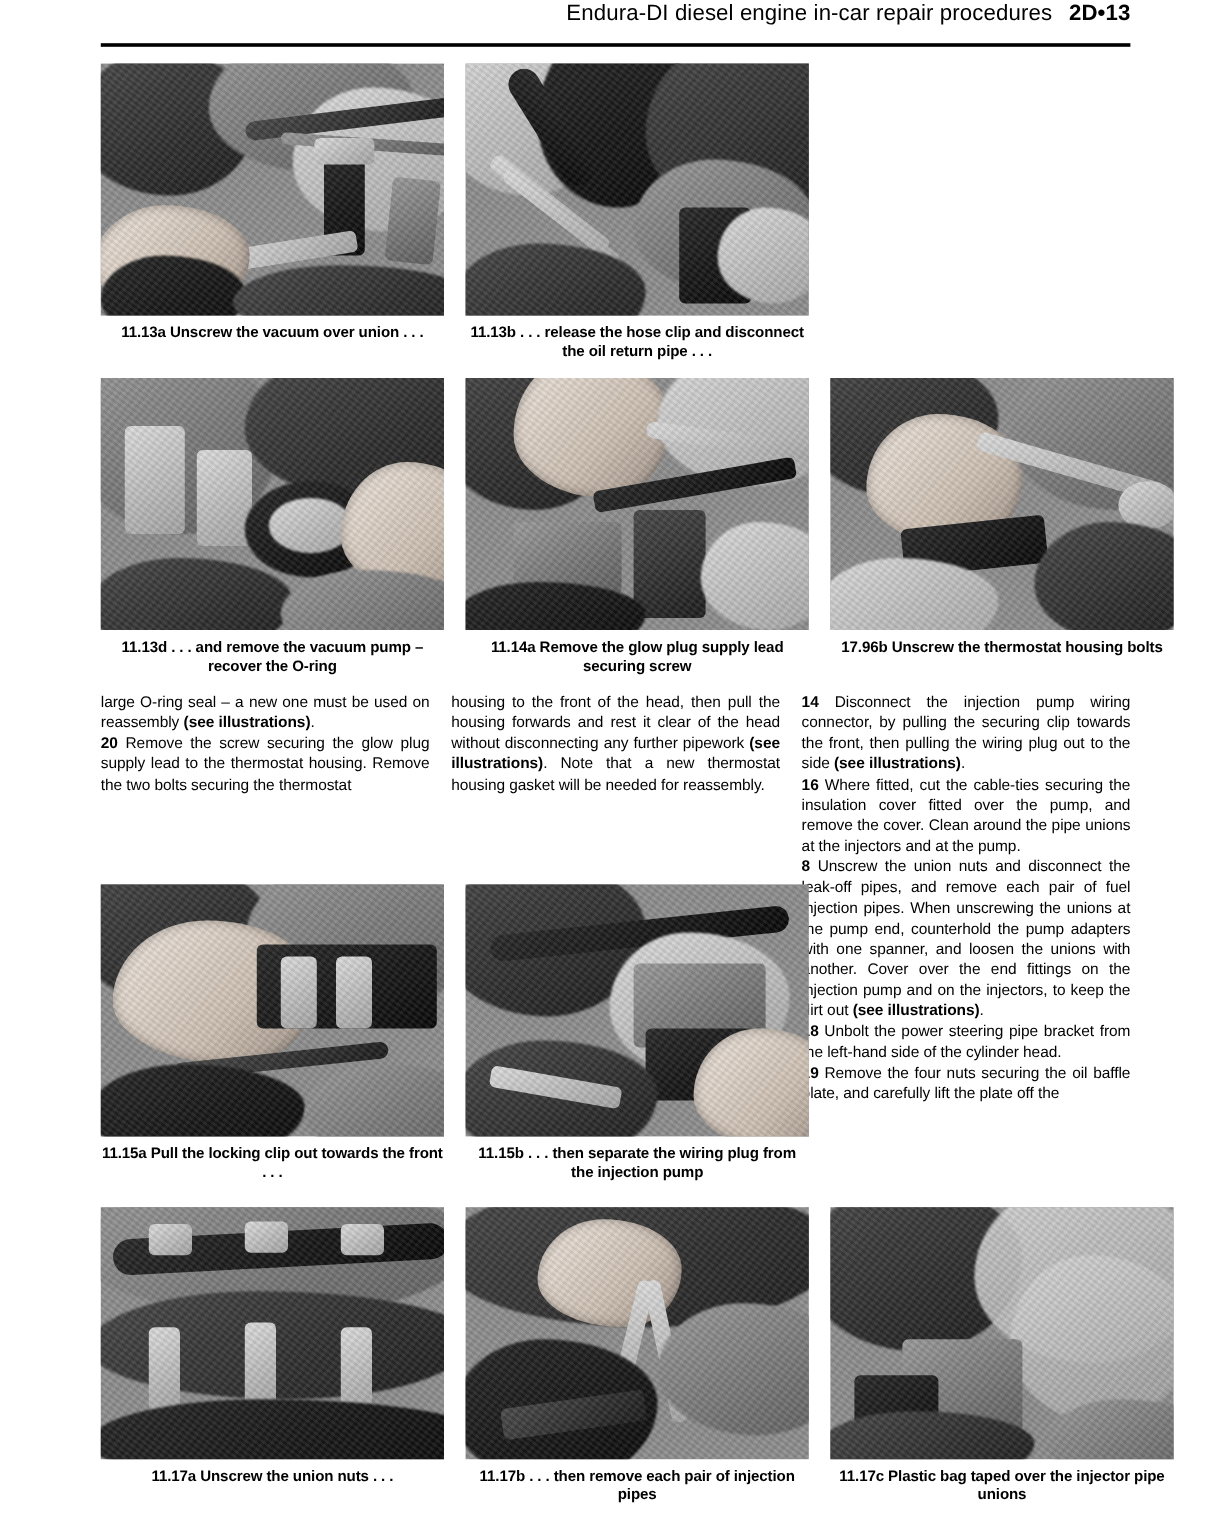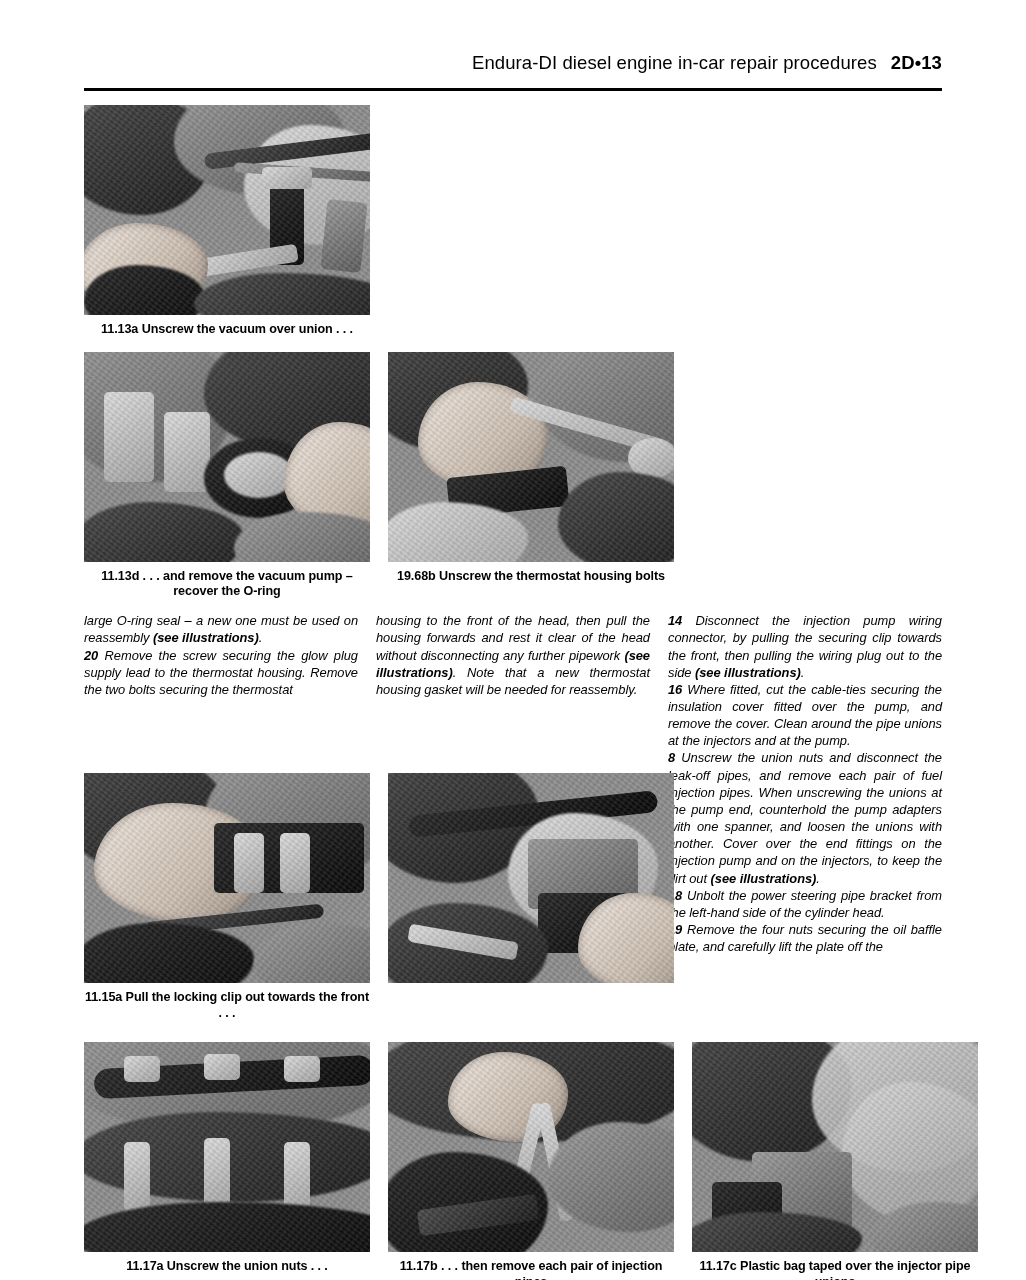--- a/index.html
+++ b/index.html
@@ -17,21 +17,20 @@
   }
   .page {
     width: 1026px;
     height: 1280px;
     position: relative;
     box-sizing: border-box;
     padding: 0 84px;
   }
   
   .header {
-    padding-top: 52px;
     text-align: right;
     font-size: 18.5px;
     letter-spacing: 0.1px;
   }
   .header .title {
     font-weight: 400;
   }
   .header .pageref {
     font-weight: 700;
     margin-left: 14px;
@@ -76,21 +75,21 @@
     gap: 18px;
     margin-top: 12px;
   }
   .col {
     width: 286px;
     font-size: 12.9px;
     line-height: 1.33;
     text-align: justify;
     letter-spacing: -0.05px;
   }
-  .col p { margin: 0; font-style: italic; }
+  .col p { margin: 0; }
   .col b { font-weight: 700; }
   .num { font-weight: 700; }
   
   .ph {
     position: absolute;
     inset: 0;
   }
   .grain {
     position: absolute;
     inset: 0;
@@ -149,20 +148,38 @@
           <div class="bar light" style="left:94px;top:148px;width:120px;height:18px;transform:rotate(-9deg);"></div>
           <div class="hand" style="left:-6px;top:118px;width:130px;height:90px;"></div>
           <div class="blob vdark" style="left:0px;top:160px;width:120px;height:70px;"></div>
           <div class="blob dark" style="left:110px;top:168px;width:200px;height:60px;"></div>
           <div class="grain"></div>
         </div>
       </div>
       <div class="caption">11.13a  Unscrew the vacuum over union . . .</div>
     </div>
 
+    <div class="fig">
+      <div class="photo">
+        <div class="ph">
+          <div class="blob light" style="left:-20px;top:-20px;width:140px;height:130px;"></div>
+          <div class="blob vdark" style="left:60px;top:-30px;width:130px;height:150px;"></div>
+          <div class="blob dark" style="left:150px;top:-20px;width:170px;height:150px;"></div>
+          <div class="tube vdark" style="left:16px;top:40px;width:110px;height:26px;transform:rotate(58deg);"></div>
+          <div class="bar light" style="left:10px;top:110px;width:120px;height:14px;transform:rotate(38deg);"></div>
+          <div class="bar light" style="left:20px;top:124px;width:120px;height:10px;transform:rotate(38deg);"></div>
+          <div class="blob mid" style="left:140px;top:80px;width:150px;height:110px;"></div>
+          <div class="bar vdark" style="left:178px;top:120px;width:60px;height:80px;"></div>
+          <div class="blob light" style="left:210px;top:120px;width:90px;height:80px;"></div>
+          <div class="blob dark" style="left:-10px;top:150px;width:160px;height:90px;"></div>
+          <div class="grain"></div>
+        </div>
+      </div>
+      <div class="caption">11.13b  . . . release the hose clip and disconnect the oil return pipe . . .</div>
+    </div>
 
 
   </div>
 
   <div class="figrow">
 
     <div class="fig">
       <div class="photo">
         <div class="ph">
           <div class="blob mid" style="left:-20px;top:-20px;width:170px;height:150px;"></div>
@@ -173,36 +190,53 @@
           <div class="blob light" style="left:140px;top:100px;width:70px;height:46px;border-radius:50%;"></div>
           <div class="hand" style="left:200px;top:70px;width:120px;height:110px;"></div>
           <div class="blob dark" style="left:-10px;top:150px;width:170px;height:80px;"></div>
           <div class="blob mid" style="left:150px;top:160px;width:160px;height:70px;"></div>
           <div class="grain"></div>
         </div>
       </div>
       <div class="caption">11.13d  . . . and remove the vacuum pump – recover the O-ring</div>
     </div>
 
+    <div class="fig">
+      <div class="photo">
+        <div class="ph">
+          <div class="blob dark" style="left:-20px;top:-20px;width:150px;height:130px;"></div>
+          <div class="hand" style="left:40px;top:-20px;width:130px;height:120px;"></div>
+          <div class="blob light" style="left:160px;top:-20px;width:160px;height:110px;"></div>
+          <div class="bar vdark" style="left:106px;top:80px;width:170px;height:18px;transform:rotate(-10deg);"></div>
+          <div class="tube light" style="left:150px;top:46px;width:150px;height:14px;transform:rotate(8deg);"></div>
+          <div class="bar mid" style="left:40px;top:120px;width:90px;height:60px;"></div>
+          <div class="bar dark" style="left:140px;top:110px;width:60px;height:90px;"></div>
+          <div class="blob light" style="left:196px;top:120px;width:110px;height:90px;"></div>
+          <div class="blob vdark" style="left:-10px;top:170px;width:160px;height:60px;"></div>
+          <div class="grain"></div>
+        </div>
+      </div>
+      <div class="caption">11.14a  Remove the glow plug supply lead securing screw</div>
+    </div>
 
     <div class="fig">
       <div class="photo">
         <div class="ph">
           <div class="blob dark" style="left:-20px;top:-20px;width:160px;height:120px;"></div>
           <div class="hand" style="left:30px;top:30px;width:130px;height:110px;"></div>
           <div class="blob mid" style="left:150px;top:-20px;width:170px;height:130px;"></div>
           <div class="bar light" style="left:120px;top:66px;width:160px;height:16px;transform:rotate(16deg);"></div>
           <div class="bar light" style="left:240px;top:86px;width:50px;height:40px;border-radius:50%;"></div>
           <div class="bar vdark" style="left:60px;top:120px;width:120px;height:40px;transform:rotate(-6deg);"></div>
           <div class="blob dark" style="left:170px;top:120px;width:140px;height:100px;"></div>
           <div class="blob light" style="left:-10px;top:150px;width:150px;height:80px;"></div>
           <div class="grain"></div>
         </div>
       </div>
-      <div class="caption">19.68b  Unscrew the thermostat housing bolts</div>
+      <div class="caption">17.96b  Unscrew the thermostat housing bolts</div>
     </div>
 
   </div>
 
   <div class="cols">
 
     <div class="col">
       <p>
         <span>large O-ring seal – a new one must be used on reassembly </span><b>(see illustrations)</b><span>.</span>
       </p>
@@ -270,20 +304,21 @@
           <div class="tube vdark" style="left:20px;top:30px;width:250px;height:22px;transform:rotate(-6deg);"></div>
           <div class="blob light" style="left:120px;top:40px;width:150px;height:120px;"></div>
           <div class="bar mid" style="left:140px;top:66px;width:110px;height:70px;"></div>
           <div class="bar vdark" style="left:150px;top:120px;width:90px;height:60px;"></div>
           <div class="hand" style="left:190px;top:120px;width:120px;height:100px;"></div>
           <div class="blob dark" style="left:-10px;top:130px;width:170px;height:100px;"></div>
           <div class="bar light" style="left:20px;top:160px;width:110px;height:18px;transform:rotate(10deg);"></div>
           <div class="grain"></div>
         </div>
       </div>
+      <div class="caption">11.15b  . . . then separate the wiring plug from the injection pump</div>
     </div>
 
     <div class="fig" style="visibility:hidden;">
       <div class="photo"></div>
       <div class="caption">&nbsp;</div>
     </div>
 
   </div>
 
   <div class="figrow" style="margin-top:20px;">

